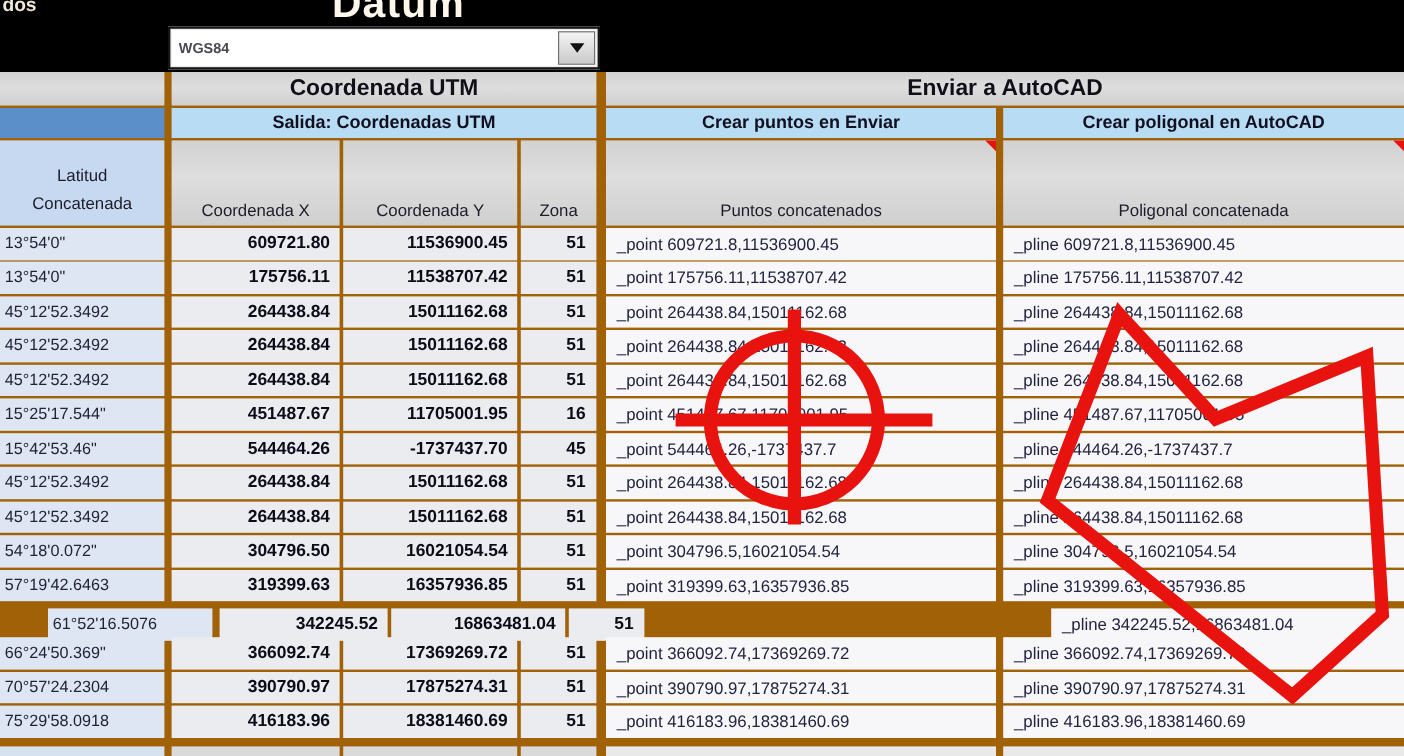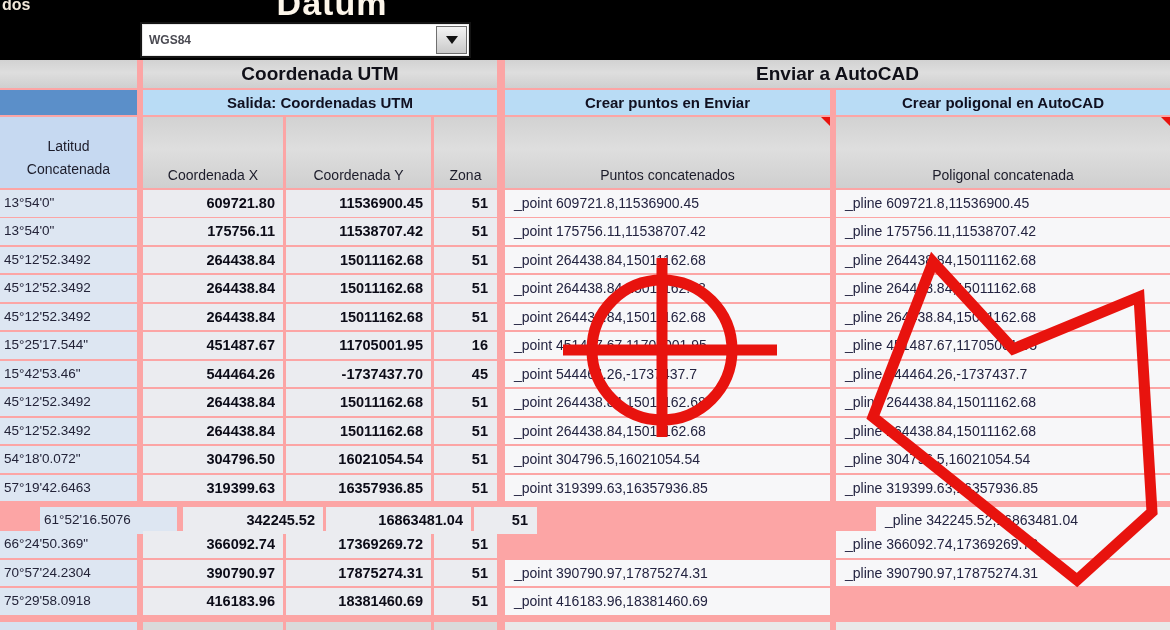--- a/index.html
+++ b/index.html
@@ -1,38 +1,38 @@
 <!DOCTYPE html>
 <html style="--accent-red: #e8130e; --mid-blue: #5b8fc9; --light-blue: #b9dcf5; --lat-header-blue: #c6d9f1; --lat-cell-blue: #dde6f2; --num-cell-gray: #ebecf0; --cmd-cell-white: #f7f7f9; --header-gray: #d6d6d6;"><head>
 <meta charset="utf-8">
 <style>
   *{margin:0;padding:0;box-sizing:border-box}
   html,body{width:1170px;height:630px;overflow:hidden}
   body{background:#000;font-family:"Liberation Sans","DejaVu Sans",sans-serif;position:relative}
-  #app{position:absolute;left:0;top:0;width:1170px;height:630px;background:#fca5a5}
+  #app{position:absolute;left:0;top:0;width:1170px;height:630px;background:#a16207}
 
   .cell{position:absolute;overflow:hidden;white-space:nowrap}
 
   
   .col-lat{left:0;width:137px}
   .col-x{left:143px;width:140px}
   .col-y{left:286px;width:145px}
   .col-zona{left:434px;width:63px}
   .col-pt{left:505px;width:325px}
   .col-pl{left:836px;width:334px}
   .span-utm{left:143px;width:354px}
   .span-cad{left:505px;width:665px}
 
   
   .topband{position:absolute;left:0;top:0;width:1170px;height:60px;background:#000}
   .frag-wrap{position:absolute;left:2px;top:0;height:16px;width:60px;overflow:hidden}
   .frag{display:block;margin-top:-4px;color:#f2e8da;font-weight:bold;font-size:16px}
   .datum-wrap{position:absolute;left:232px;top:0;width:200px;height:21px;overflow:hidden;text-align:center}
   .datum-title{display:inline-block;margin-top:-16px;color:#fdf6ea;font-weight:bold;font-size:34px;letter-spacing:1px}
-  .combo{position:absolute;left:140px;top:22px;width:331px;height:36px;background:#fff;
+  .combo{position:absolute;left:140px;top:22px;width:360px;height:36px;background:#fff;
          border:2px solid #141414;box-shadow:inset 0 0 0 1px #e9e9e9}
   .combo-val{position:absolute;left:7px;top:0;line-height:32px;font-size:12px;font-weight:bold;color:#4a4a52}
   .combo-btn{position:absolute;right:2px;top:2px;width:31px;height:28px;background:linear-gradient(#f4f4f4,#c9c9c9);
              border:1px solid #6f6f6f;display:flex;align-items:center;justify-content:center}
   .combo-arrow{width:0;height:0;border-left:6px solid transparent;border-right:6px solid transparent;border-top:8px solid #111}
 
   
   .hrow1{top:60px;height:28px}
   .hrow2{top:90px;height:25px}
   .hrow3{top:117px;height:71px}
@@ -202,36 +202,38 @@
         <div class="cell dcell col-x num-cell">342245.52</div>
         <div class="cell dcell col-y num-cell">16863481.04</div>
         <div class="cell dcell col-zona num-cell zona-cell">51</div>
         <div class="cell dcell col-pl cmd-cell">_pline 342245.52,16863481.04</div>
       </div>
       <div class="data-row" style="top: 341.4px;">
         <div class="cell dcell col-lat lat-cell">66°24'50.369"</div>
         <div class="cell dcell col-x num-cell">366092.74</div>
         <div class="cell dcell col-y num-cell">17369269.72</div>
         <div class="cell dcell col-zona num-cell zona-cell">51</div>
+        <div class="cell dcell col-pt cmd-cell">_point 366092.74,17369269.72</div>
         <div class="cell dcell col-pl cmd-cell">_pline 366092.74,17369269.72</div>
       </div>
       <div class="data-row" style="top: 369.85px;">
         <div class="cell dcell col-lat lat-cell">70°57'24.2304</div>
         <div class="cell dcell col-x num-cell">390790.97</div>
         <div class="cell dcell col-y num-cell">17875274.31</div>
         <div class="cell dcell col-zona num-cell zona-cell">51</div>
         <div class="cell dcell col-pt cmd-cell">_point 390790.97,17875274.31</div>
         <div class="cell dcell col-pl cmd-cell">_pline 390790.97,17875274.31</div>
       </div>
       <div class="data-row" style="top: 398.3px;">
         <div class="cell dcell col-lat lat-cell">75°29'58.0918</div>
         <div class="cell dcell col-x num-cell">416183.96</div>
         <div class="cell dcell col-y num-cell">18381460.69</div>
         <div class="cell dcell col-zona num-cell zona-cell">51</div>
         <div class="cell dcell col-pt cmd-cell">_point 416183.96,18381460.69</div>
+        <div class="cell dcell col-pl cmd-cell">_pline 416183.96,18381460.69</div>
       </div>
     </div>
 
   <div class="cell stub col-lat stub-blue"></div>
   <div class="cell stub col-x stub-gray"></div>
   <div class="cell stub col-y stub-gray"></div>
   <div class="cell stub col-zona stub-gray"></div>
   <div class="cell stub col-pt stub-white"></div>
   <div class="cell stub col-pl stub-white"></div>
 

